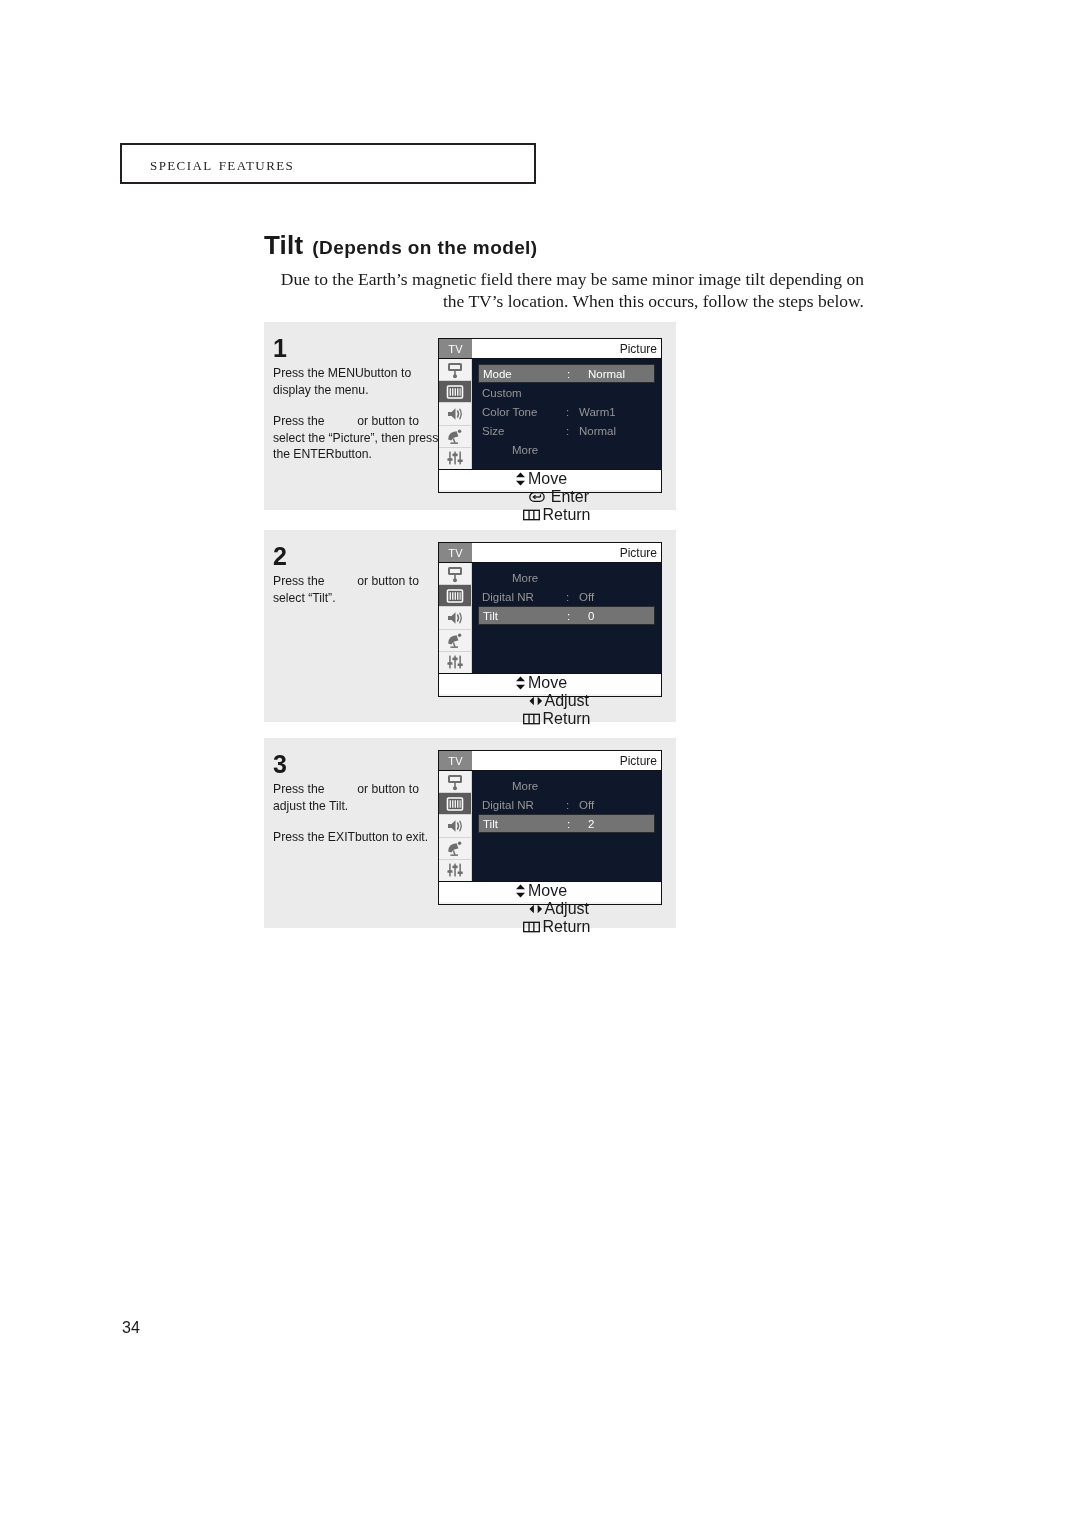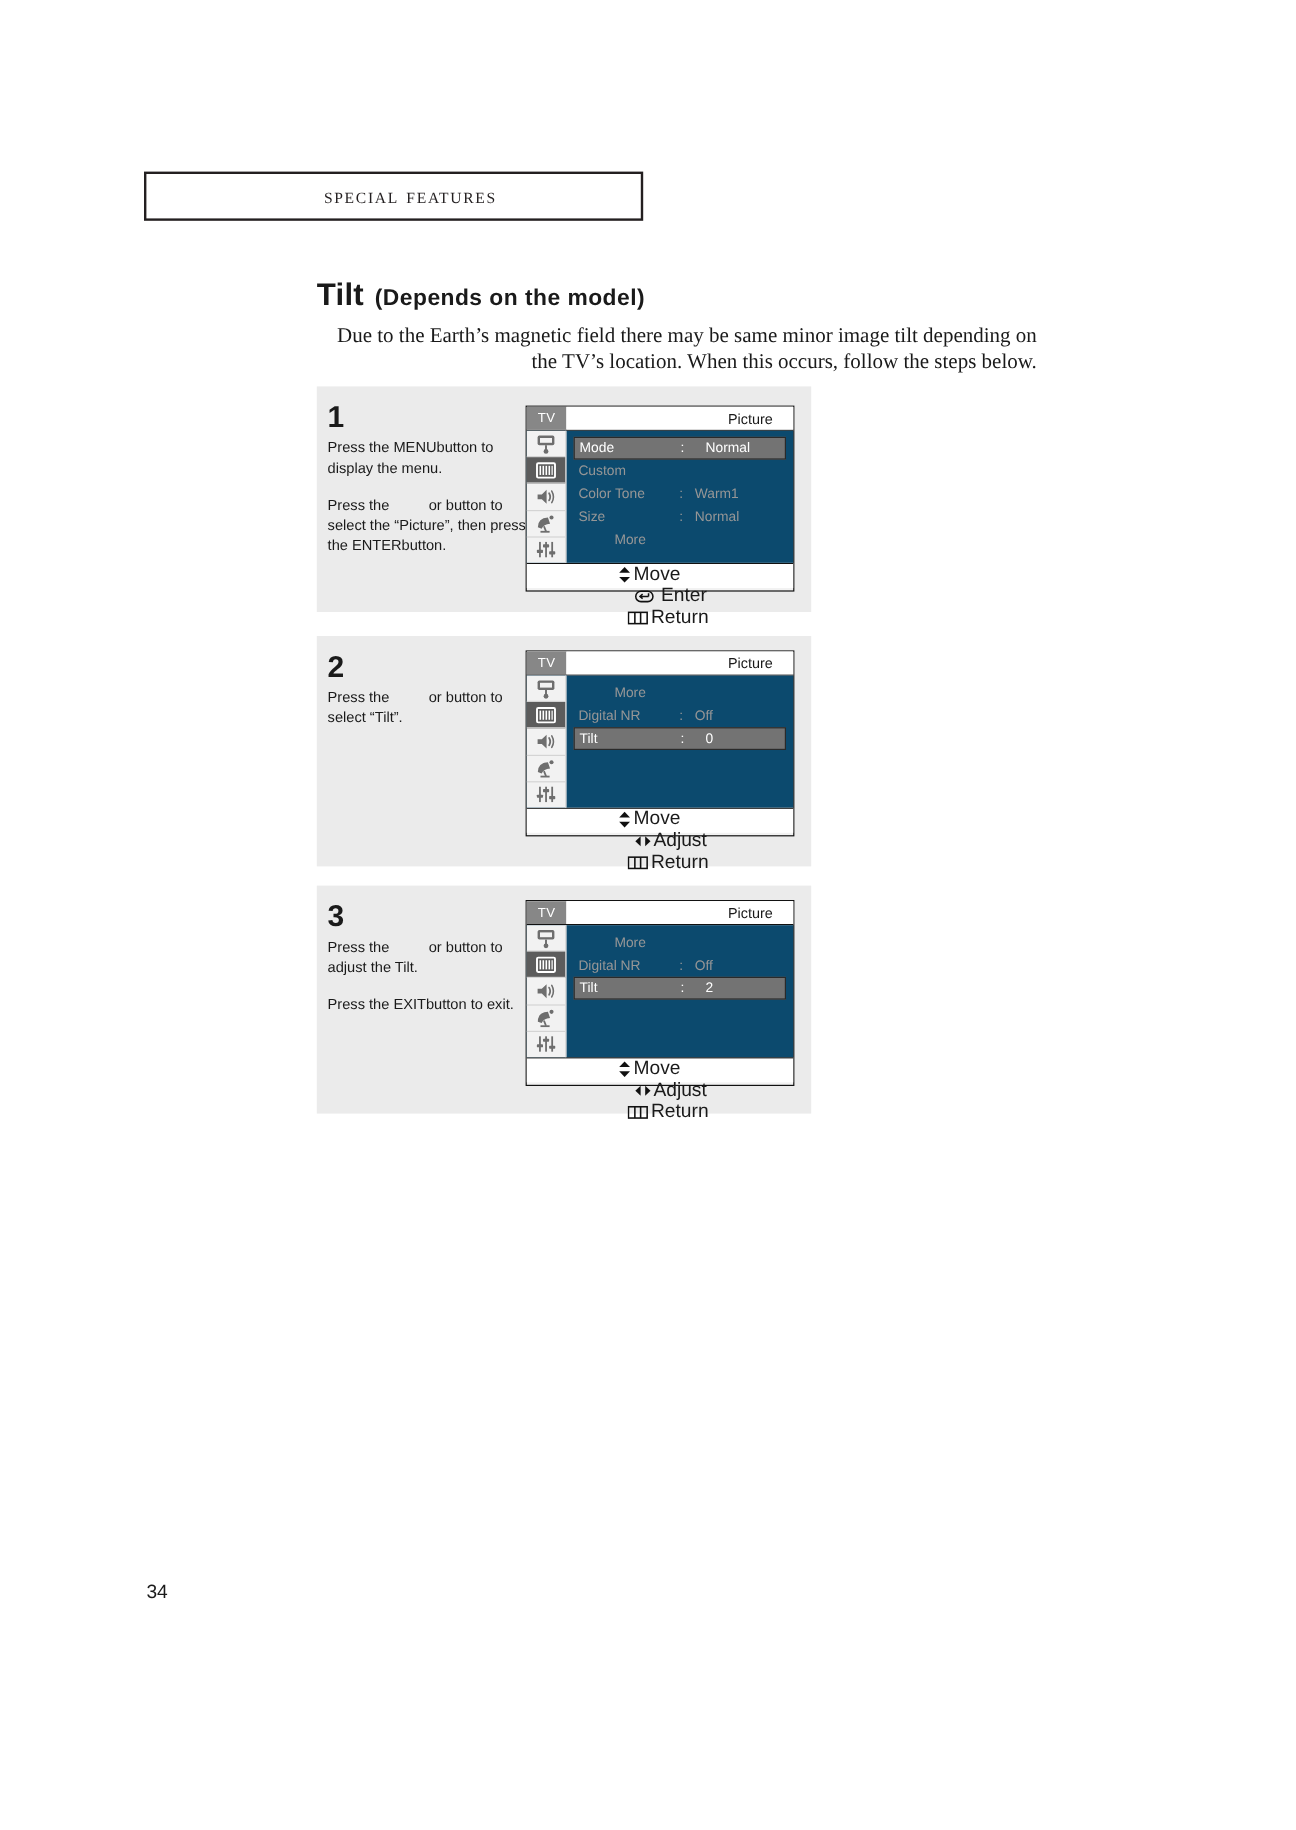--- a/index.html
+++ b/index.html
@@ -22,21 +22,20 @@
     width: 416px;
     height: 41px;
     border: 2px solid #231f20;
     background: #ffffff;
   }
   .section-header-inner {
     position: absolute;
     left: 0; right: 0; top: 0; bottom: 0;
     display: flex;
     align-items: center;
-    justify-content: center;
     padding-left: 28px;
     border-radius: 17px;
   }
   .section-header-text {
     font-family: "Liberation Serif", serif;
     font-size: 19px;
     letter-spacing: 1.4px;
     color: #231f20;
     font-variant: small-caps;
     text-transform: lowercase;
@@ -141,28 +140,28 @@
     letter-spacing: 0.3px;
   }
   .osd-title {
     flex: 1;
     background: #ffffff;
     color: #1a1a1a;
     font-size: 12px;
     display: flex;
     align-items: center;
     justify-content: flex-end;
-    padding-right: 17px;
+    padding-right: 4px;
   }
 
   .osd-body {
     position: relative;
     height: 110px;
     display: flex;
-    background: #0c4a6e;
+    background: #0f172a;
   }
   .osd-rail {
     width: 33px;
     background: #f2f2f2;
     display: flex;
     flex-direction: column;
     border-right: 1px solid #d4d4d4;
   }
   .rail-icon {
     flex: 1;

